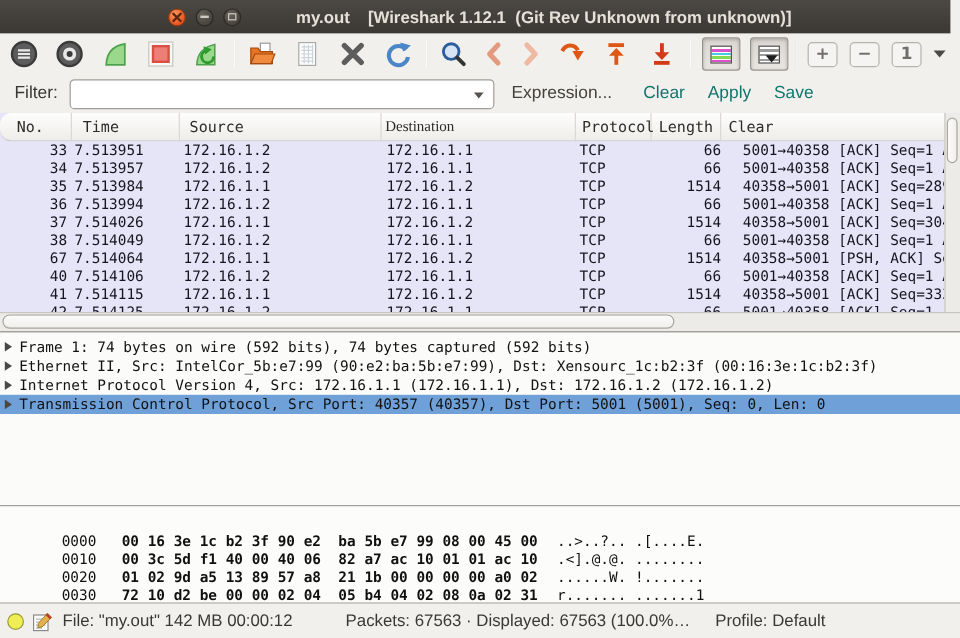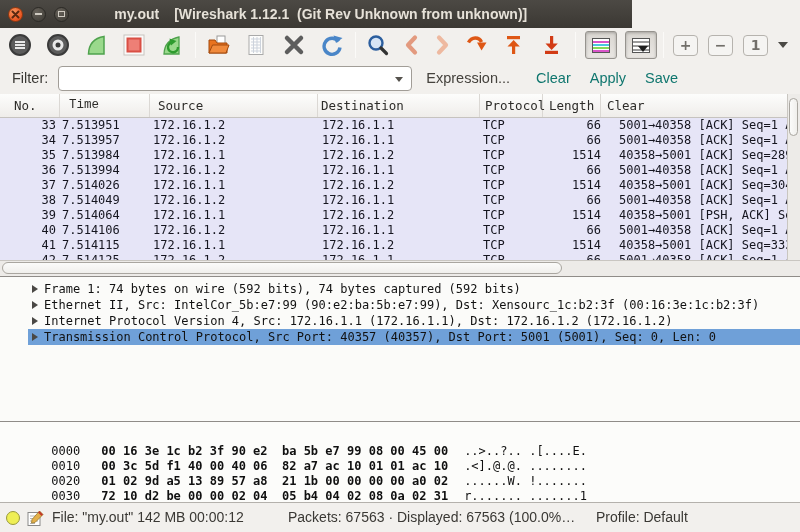--- a/index.html
+++ b/index.html
@@ -3,23 +3,23 @@
 <meta charset="utf-8">
 <style>
   * { box-sizing: border-box; margin: 0; padding: 0; }
   html,body { background:#ffffff; }
   .window{
     position:relative; width:800px; height:532px; overflow:hidden;
     font-family:"Liberation Sans",sans-serif; background:#F2F0ED;
   }
   
   .titlebar{
-    position:absolute; top:0; left:0; width:632px; height:28px;
+    position:absolute; top:0; left:0; width:792px; height:28px;
     background:linear-gradient(#4c4944,#3b3833);
-    display:flex; align-items:center; padding-left:8px;
+    display:flex; align-items:center; padding-left:8px;justify-content:center;
   }
   .wbtn{ width:15px; height:15px; border-radius:50%; margin-right:8px;
     display:flex; align-items:center; justify-content:center; flex:none; }
   .wbtn.close{ background:radial-gradient(circle at 35% 30%,#f9965e,#e95420 70%); border:1px solid #93390f; }
   .wbtn.gray{ background:radial-gradient(circle at 35% 30%,#67625a,#46433d 75%); border:1px solid #2b2925; }
   .glyph-min{ width:7px; height:2px; background:#cfcac1; }
   .glyph-max{ width:7px; height:6px; border:1.5px solid #cfcac1; }
   .title{ margin-left:14px; color:#e6e1d8; font-size:14px; font-weight:bold; white-space:pre; }
   .title .app{ margin-left:15px; }
   
@@ -61,24 +61,24 @@
   .combo .arrow{ position:absolute; right:8px; top:10px; width:0; height:0;
     border-left:4px solid transparent; border-right:4px solid transparent; border-top:5px solid #55524d; }
   .tbtn{ cursor:default; }
   .tbtn.expr{ margin-left:14px; color:#45423d; }
   .tbtn.gray{ color:#0f766e; }
   .tbtn.clear{ margin-left:26px; } .tbtn.apply{ margin-left:19px; } .tbtn.save{ margin-left:19px; }
   
   .packetlist{ position:absolute; top:94px; left:0; width:800px; height:182px; background:#E6E5F7; }
   .phead{ position:absolute; top:0; left:0; width:800px; height:24px;
     background:linear-gradient(#fdfdfc,#efedea); border-bottom:1px solid #c6c3bf;
-    display:flex; font:12.5px "DejaVu Sans Mono",monospace; color:#2d2c29; }
+    display:flex; font:12.5px "DejaVu Sans Mono",monospace; color:#2d2c29;border-radius:10px; }
   .phead .hc{ border-right:1px solid #dbd8d4; padding-top:4px; height:23px; flex:none; }
-  .hc.c-no{ width:60px; padding-left:14px; } .hc.c-time{ width:90px; padding-left:9px;font-family:Liberation Mono, monospace; }
-  .hc.c-src{ width:168px; padding-left:8px; } .hc.c-dst{ width:162px; padding-left:3px; }
+  .hc.c-no{ width:60px; padding-left:14px; } .hc.c-time{ width:90px; padding-left:9px; }
+  .hc.c-src{ width:168px; padding-left:8px; } .hc.c-dst{ width:162px; padding-left:3px;font-family:Liberation Serif, serif; }
   .hc.c-proto{ width:63px; padding-left:5px; } .hc.c-len{ width:58px; padding-left:6px; }
   .hc.c-info{ flex:1; padding-left:6px; border-right:none; }
   .prows{ position:absolute; top:24px; left:0; width:787px; height:142px; overflow:hidden; }
   .prow{ display:flex; height:15px; line-height:15px; font:12px "DejaVu Sans Mono",monospace;
     color:#15151f; white-space:nowrap; background:#E6E5F7; }
   .prow .c{ flex:none; overflow:hidden; }
   .c.c-no{ width:60px; text-align:right; padding-right:4px; }
   .c.c-time{ width:90px; padding-left:2px; }
   .c.c-src{ width:168px; padding-left:3px; }
   .c.c-dst{ width:162px; padding-left:4px; }
@@ -89,21 +89,21 @@
     background:#edebe8; border-left:1px solid #c9c6c1; }
   .vscroll .thumb{ position:absolute; top:4px; left:1px; width:9px; height:38px;
     background:linear-gradient(90deg,#fbfbfa,#f0efec); border:1px solid #a9a6a0; border-radius:5px; }
   .hscroll{ position:absolute; left:0; right:0; bottom:0; height:16px;
     background:#edebe8; border-top:1px solid #c9c6c1; }
   .hscroll .thumb{ position:absolute; top:1px; left:2px; width:560px; height:12px;
     background:linear-gradient(#fbfbfa,#f0efec); border:1px solid #a9a6a0; border-radius:6px; }
   
   .details{ position:absolute; top:276px; left:0; width:800px; height:146px;
     background:#FBFBF9; border-top:1px solid #8f8c88; border-bottom:1px solid #8f8c88;
-    padding-top:4px; overflow:hidden;padding-left:28px; }
+    padding-top:4px; overflow:hidden; }
   .dline{ display:flex; align-items:center; height:16px;
     font:12px "DejaVu Sans Mono",monospace; color:#121212; white-space:pre; }
   .dline .tri{ width:9px; margin-left:4px; margin-right:3px; flex:none;
     border-top:4px solid transparent; border-bottom:4px solid transparent; border-left:6px solid #4a4845; height:0; }
   .dline.selected{ background:#6FA0D8; }
   
   .hexpane{ position:absolute; top:422px; left:0; width:800px; height:80px;
     background:#FCFCFA; padding:8px 0 0 8px; overflow:hidden; }
   .hrow{ height:15px; line-height:15px; font:12px "DejaVu Sans Mono",monospace; color:#101010; white-space:pre; }
   .hrow .off{ display:inline-block; width:38px; }
@@ -320,21 +320,21 @@
       <div class="prow">
         <span class="c c-no">38</span>
           <span class="c c-time">7.514049</span>
           <span class="c c-src">172.16.1.2</span>
           <span class="c c-dst">172.16.1.1</span>
           <span class="c c-proto">TCP</span>
           <span class="c c-len">66</span>
           <span class="c c-info">5001→40358 [ACK] Seq=1 Ac</span>
       </div>
       <div class="prow">
-        <span class="c c-no">39</span>
+        <span class="c c-no">67</span>
           <span class="c c-time">7.514064</span>
           <span class="c c-src">172.16.1.1</span>
           <span class="c c-dst">172.16.1.2</span>
           <span class="c c-proto">TCP</span>
           <span class="c c-len">1514</span>
           <span class="c c-info">40358→5001 [PSH, ACK] Seq</span>
       </div>
       <div class="prow">
         <span class="c c-no">40</span>
           <span class="c c-time">7.514106</span>

